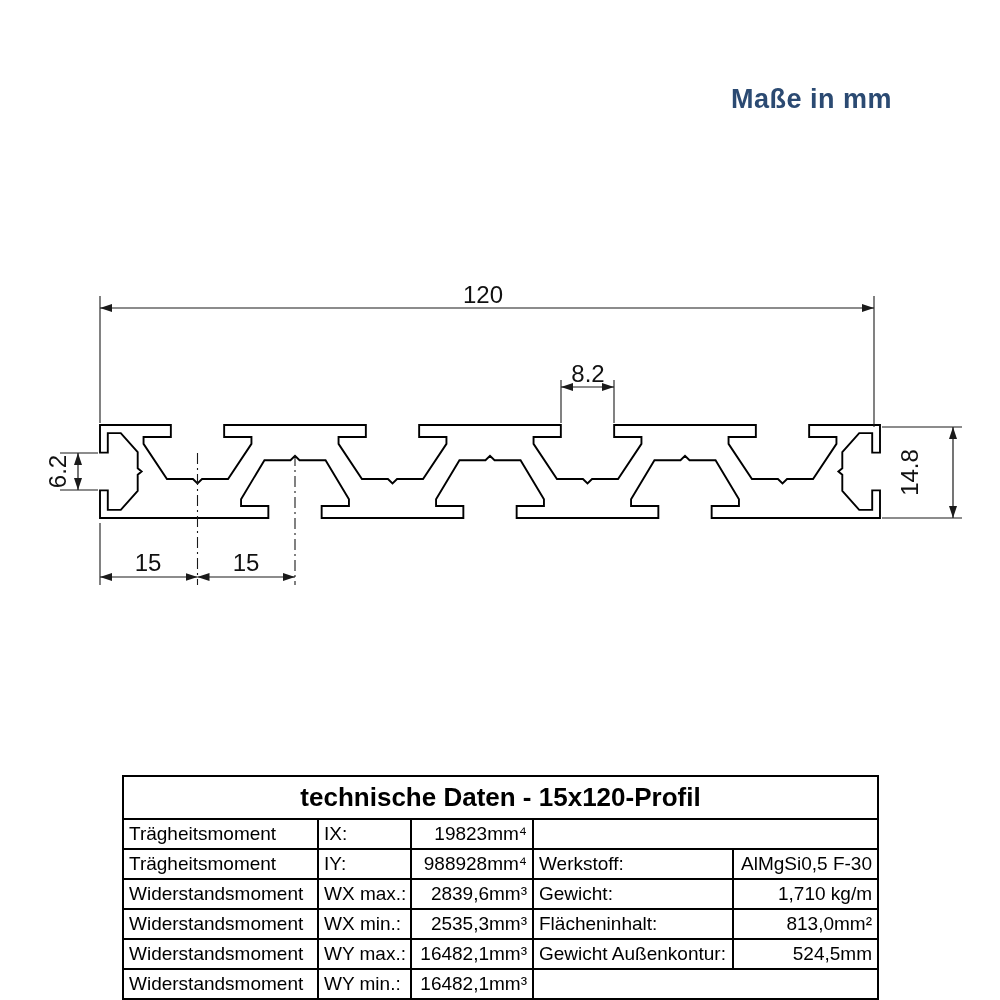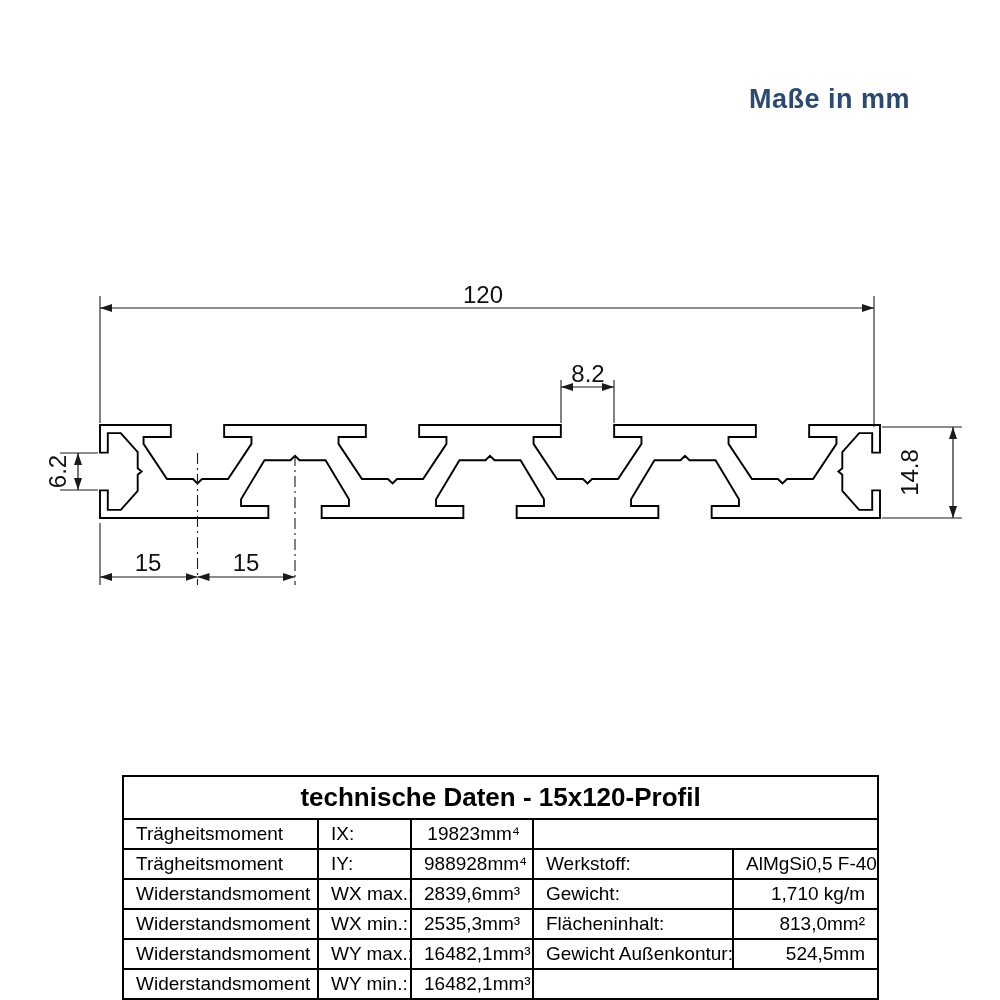--- a/index.html
+++ b/index.html
@@ -9,30 +9,30 @@
               letter-spacing:0.5px;}
   #drawing-svg{position:absolute;left:0;top:0;}
   .dimline{stroke:#1a1a1a;stroke-width:1.2;fill:none;}
   .extline{stroke:#1a1a1a;stroke-width:1.1;fill:none;}
   .centerline{stroke:#1a1a1a;stroke-width:1.1;fill:none;stroke-dasharray:11 4 2 4;}
   .dimtext{font-family:"Liberation Sans",sans-serif;font-size:24px;fill:#111;}
   .profile-path{fill:none;stroke:#000;stroke-width:1.9;stroke-linejoin:miter;}
   
   #tech-table{position:absolute;left:122px;top:775px;border-collapse:collapse;
               table-layout:fixed;width:755px;background:#fff;}
-  #tech-table td{border:2px solid #000;padding:1px 12px;font-size:19px;height:26px;
+  #tech-table td{border:2px solid #000;padding:1px 5px;font-size:19px;height:26px;
                  white-space:nowrap;overflow:hidden;vertical-align:middle;color:#000;}
   #tech-table td.title-cell{font-size:26px;font-weight:bold;text-align:center;height:39px;}
   #tech-table td.val{text-align:right;}
 </style>
 </head>
 <body>
 <div id="canvas">
 
-  <div class="units-note" style="color: rgb(43, 74, 114); margin-left: 18px;">Maße in mm</div>
+  <div class="units-note" style="color: rgb(43, 74, 114);">Maße in mm</div>
 
   <svg id="drawing-svg" width="1000" height="1000" viewBox="0 0 1000 1000">
     <defs>
       <marker id="arr" viewBox="0 0 12 8" refX="12" refY="4" markerWidth="12" markerHeight="8" markerUnits="userSpaceOnUse" orient="auto-start-reverse">
         <path d="M0,0 L12,4 L0,8 Z" fill="#1a1a1a"></path>
       </marker>
     </defs>
 
     <g transform="translate(100,425) scale(6.5,6.284)">
       <path id="profile-path" class="profile-path" vector-effect="non-scaling-stroke" d="M0,0 L10.9,0 L10.9,1.9 L6.699999999999999,1.9 L6.699999999999999,3 L10.3,8.6 L14.3,8.6 L15,9.3 L15.7,8.6 L19.7,8.6 L23.3,3 L23.3,1.9 L19.1,1.9 L19.1,0 L40.9,0 L40.9,1.9 L36.7,1.9 L36.7,3 L40.3,8.6 L44.3,8.6 L45,9.3 L45.7,8.6 L49.7,8.6 L53.3,3 L53.3,1.9 L49.1,1.9 L49.1,0 L70.9,0 L70.9,1.9 L66.7,1.9 L66.7,3 L70.3,8.6 L74.3,8.6 L75,9.3 L75.7,8.6 L79.7,8.6 L83.3,3 L83.3,1.9 L79.1,1.9 L79.1,0 L100.9,0 L100.9,1.9 L96.7,1.9 L96.7,3 L100.3,8.6 L104.3,8.6 L105,9.3 L105.7,8.6 L109.7,8.6 L113.3,3 L113.3,1.9 L109.1,1.9 L109.1,0 L120,0 L120,4.4 L118.8,4.4 L118.8,1.3 L116.8,1.3 L114.2,4.3 L114.2,6.9 L113.6,7.4 L114.2,7.9 L114.2,10.5 L116.8,13.5 L118.8,13.5 L118.8,10.4 L120,10.4 L120,14.8 L94.1,14.8 L94.1,12.9 L98.3,12.9 L98.3,11.8 L94.7,5.6 L90.7,5.6 L90,4.9 L89.3,5.6 L85.3,5.6 L81.7,11.8 L81.7,12.9 L85.9,12.9 L85.9,14.8 L64.1,14.8 L64.1,12.9 L68.3,12.9 L68.3,11.8 L64.7,5.6 L60.7,5.6 L60,4.9 L59.3,5.6 L55.3,5.6 L51.7,11.8 L51.7,12.9 L55.9,12.9 L55.9,14.8 L34.1,14.8 L34.1,12.9 L38.3,12.9 L38.3,11.8 L34.7,5.6 L30.7,5.6 L30,4.9 L29.3,5.6 L25.3,5.6 L21.7,11.8 L21.7,12.9 L25.9,12.9 L25.9,14.8 L0,14.8 L0,10.4 L1.2,10.4 L1.2,13.5 L3.2,13.5 L5.8,10.5 L5.8,7.9 L6.4,7.4 L5.8,6.9 L5.8,4.3 L3.2,1.3 L1.2,1.3 L1.2,4.4 L0,4.4 Z"></path>
@@ -84,21 +84,21 @@
         <td>Trägheitsmoment</td>
         <td>IX:</td>
         <td class="val">19823mm⁴</td>
         <td colspan="2"></td>
       </tr>
       <tr>
         <td>Trägheitsmoment</td>
         <td>IY:</td>
         <td class="val">988928mm⁴</td>
         <td>Werkstoff:</td>
-        <td class="val">AlMgSi0,5 F-40</td>
+        <td class="val">AlMgSi0,5 F-30</td>
       </tr>
       <tr>
         <td>Widerstandsmoment</td>
         <td>WX max.:</td>
         <td class="val">2839,6mm³</td>
         <td>Gewicht:</td>
         <td class="val">1,710 kg/m</td>
       </tr>
       <tr>
         <td>Widerstandsmoment</td>

